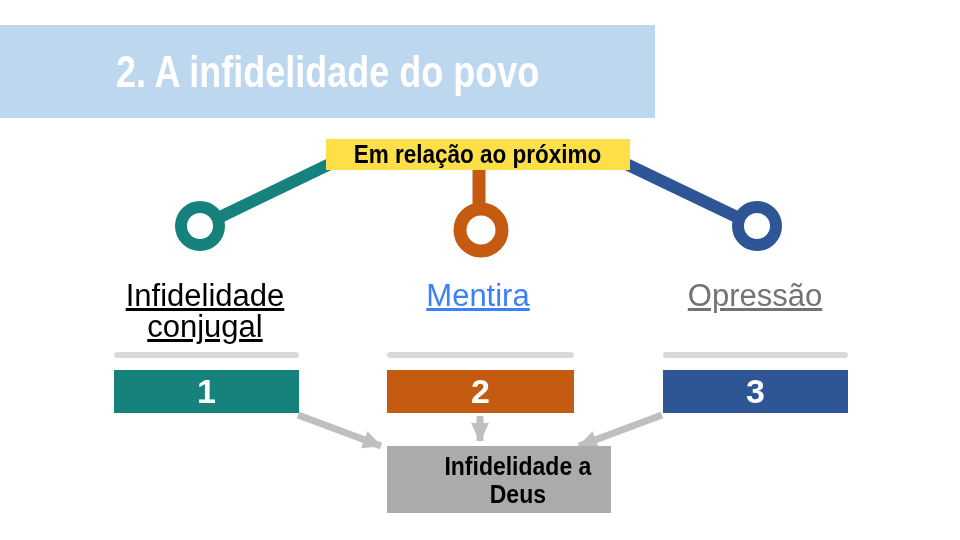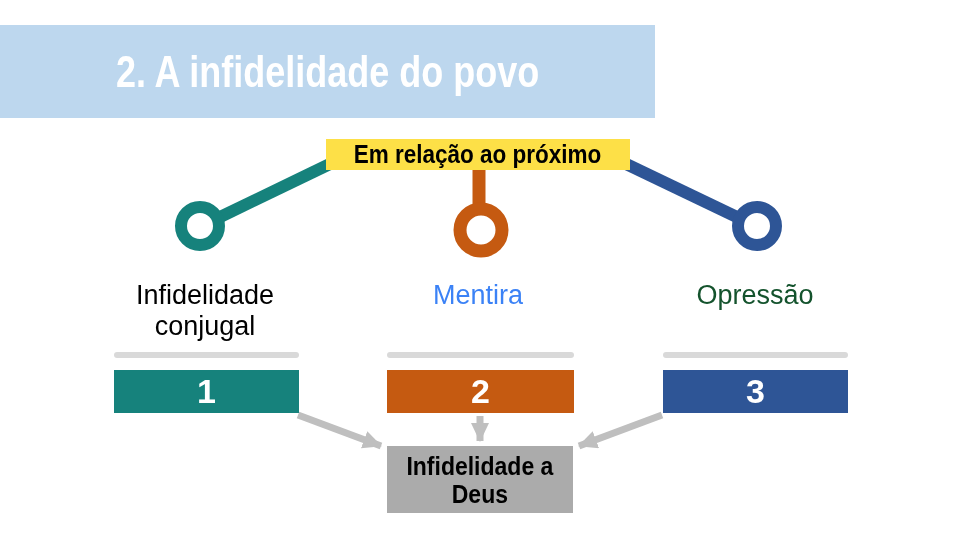--- a/index.html
+++ b/index.html
@@ -19,41 +19,41 @@
   .diagram { left:0; top:0; z-index:1; }
 
   
   .center-box { left:326px; top:139px; width:304px; height:31px;
                 display:flex; align-items:center; justify-content:center; z-index:3; }
   .center-box .inner { font-weight:700; font-size:25px; white-space:nowrap;
                        transform:scaleX(0.90); transform-origin:center; }
 
   
   .branch-label { top:280px; width:200px; text-align:center;
-                  font-size:27px; line-height:31px; white-space:pre-line; z-index:2; }
+                  font-size:31px; line-height:31px; white-space:pre-line; z-index:2;text-decoration:underline; }
   .label-1 { left:105px; }
   .label-2 { left:378px; }
   .label-3 { left:655px; }
 
   
   .bar-shadow { top:352px; height:6px; border-radius:3px; z-index:1; }
 
   
   .bar { top:370px; height:43px; display:flex; align-items:center;
          justify-content:center; z-index:2; }
   .bar .num { font-weight:700; font-size:34px; }
 
   .pos-1 { left:114px; width:185px; }
   .pos-2 { left:387px; width:187px; }
   .pos-3 { left:663px; width:185px; }
 
   
   .result-box { left:387px; top:446px; width:186px; height:67px;
                 display:flex; align-items:center; justify-content:center;
-                text-align:center; z-index:3; }
+                text-align:center; z-index:3;padding-left:38px; }
   .result-box .inner { font-weight:700; font-size:25px; line-height:28px;
                        white-space:pre-line; transform:scaleX(0.92);
                        transform-origin:center; }
 </style>
 </head>
 <body>
 
 <div class="slide">
 
   <div class="abs banner" style="background-color: rgb(189, 215, 238);">
@@ -81,21 +81,21 @@
     <line x1="662" y1="415" x2="579" y2="446" stroke-width="7" marker-end="url(#arrowhead)" stroke="#BFBFBF"></line>
   </svg>
 
   <div class="abs center-box" style="background-color: #fde047;">
     <div class="inner" style="color: rgb(0, 0, 0);">Em relação ao próximo</div>
   </div>
 
   <div class="abs branch-label label-1" style="color: rgb(0, 0, 0);">Infidelidade
 conjugal</div>
   <div class="abs branch-label label-2" style="color: #3b82f6;">Mentira</div>
-  <div class="abs branch-label label-3" style="color: #14532d;">Opressão</div>
+  <div class="abs branch-label label-3" style="color: #737373;">Opressão</div>
 
   <div class="abs bar-shadow pos-1" style="background-color: rgb(217, 217, 217);"></div>
   <div class="abs bar-shadow pos-2" style="background-color: rgb(217, 217, 217);"></div>
   <div class="abs bar-shadow pos-3" style="background-color: rgb(217, 217, 217);"></div>
 
   <div class="abs bar pos-1" style="background-color: rgb(22, 130, 124);">
     <span class="num" style="color: rgb(255, 255, 255);">1</span>
   </div>
   <div class="abs bar pos-2" style="background-color: rgb(197, 90, 17);">
     <span class="num" style="color: rgb(255, 255, 255);">2</span>

